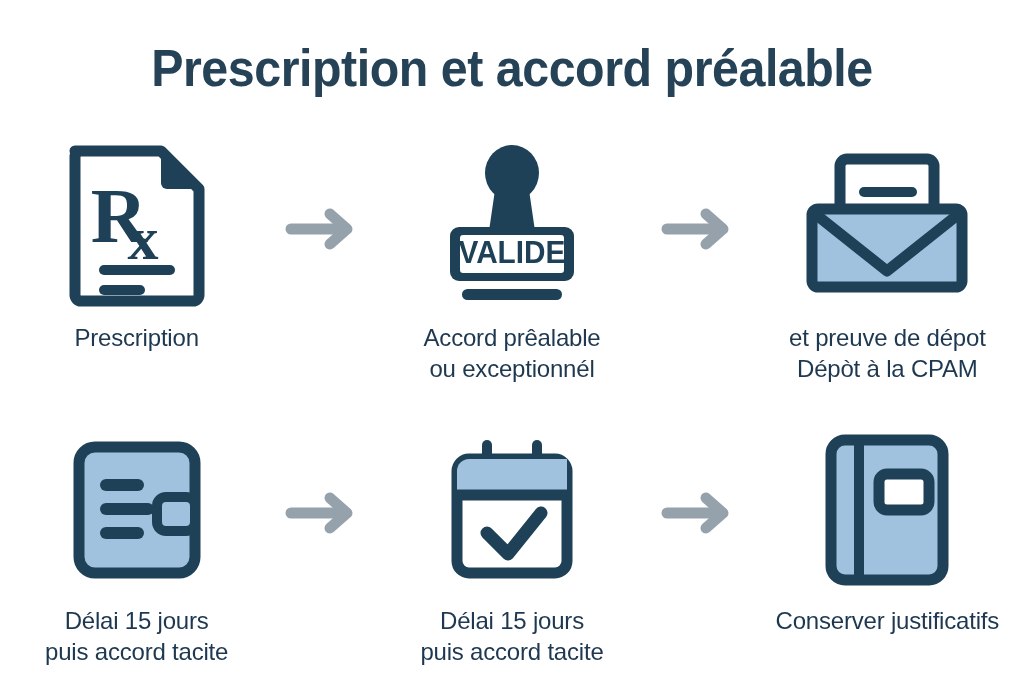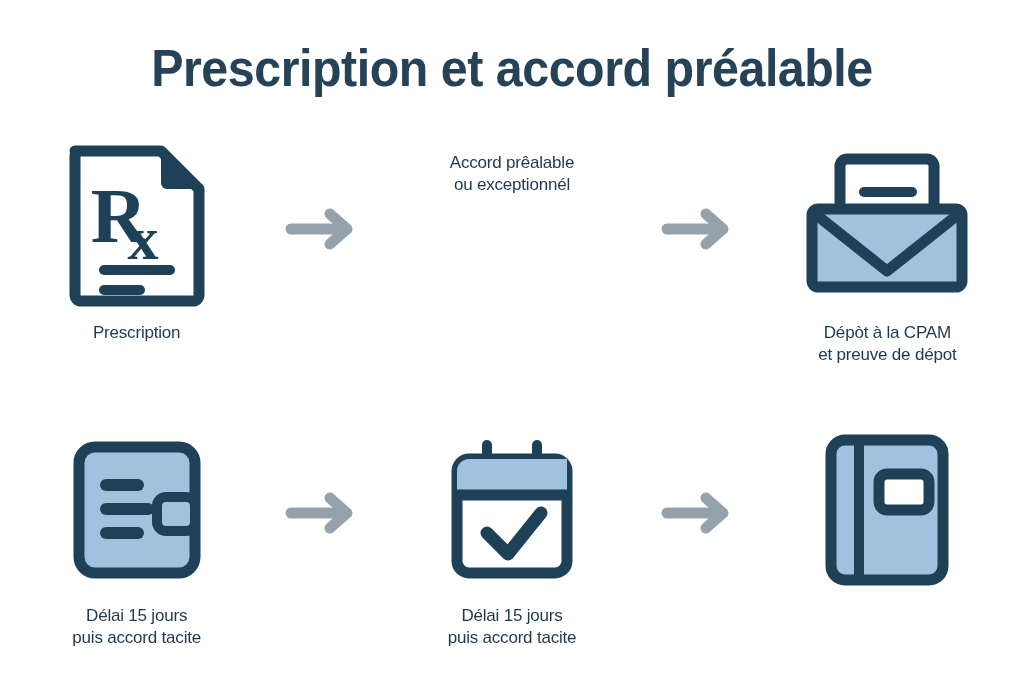--- a/index.html
+++ b/index.html
@@ -62,21 +62,21 @@
     height: 170px;
     display: flex;
     align-items: center;
     justify-content: center;
   }
   .row-2 .icon-wrap { height: 155px; }
 
   .caption {
     margin-top: 14px;
     text-align: center;
-    font-size: 17px;
+    font-size: 24px;
     line-height: 1.31;
     color: #1d3850;
     font-family: "Liberation Sans", sans-serif;
     letter-spacing: -0.2px;
   }
   .row-2 .caption { margin-top: 18px; }
 
   
   .arrow-cell {
     width: 112px;
@@ -116,20 +116,30 @@
     </div>
 
     <div class="arrow-cell">
       <svg width="78" height="46" viewBox="0 0 78 46" aria-hidden="true">
         <line x1="6" y1="23" x2="60" y2="23" stroke="#96a2ab" stroke-width="11" stroke-linecap="round"></line>
         <polyline points="45,8 62,23 45,38" fill="none" stroke="#96a2ab" stroke-width="11" stroke-linecap="round" stroke-linejoin="round"></polyline>
       </svg>
     </div>
 
     <div class="col">
+      <div class="icon-wrap">
+        <svg width="156" height="168" viewBox="0 0 156 168" aria-hidden="true">
+          <ellipse cx="78" cy="34" rx="27" ry="28" fill="#1e4158"></ellipse>
+          <path d="M62 44 h32 l7 48 h-46 z" fill="#1e4158"></path>
+          <rect x="16" y="88" width="124" height="54" rx="9" fill="#1e4158"></rect>
+          <rect x="26" y="96" width="104" height="38" rx="3" fill="#ffffff"></rect>
+          <text x="78" y="124" font-family="Liberation Sans, sans-serif" font-size="31" font-weight="bold" fill="#1e4158" text-anchor="middle" transform="scale(0.96,1) translate(3.2,0)">VALIDE</text>
+          <rect x="28" y="150" width="100" height="11" rx="5.5" fill="#1e4158"></rect>
+        </svg>
+      </div>
       <div class="caption">
         <div>Accord prêalable</div>
         <div>ou exceptionnél</div>
       </div>
     </div>
 
     <div class="arrow-cell">
       <svg width="78" height="46" viewBox="0 0 78 46" aria-hidden="true">
         <line x1="6" y1="23" x2="60" y2="23" stroke="#96a2ab" stroke-width="11" stroke-linecap="round"></line>
         <polyline points="45,8 62,23 45,38" fill="none" stroke="#96a2ab" stroke-width="11" stroke-linecap="round" stroke-linejoin="round"></polyline>
@@ -140,22 +150,22 @@
       <div class="icon-wrap">
         <svg width="166" height="160" viewBox="0 0 166 160" aria-hidden="true">
           <rect x="36" y="16" width="94" height="86" rx="7" fill="#ffffff" stroke="#1e4158" stroke-width="11"></rect>
           <rect x="55" y="44" width="58" height="10" rx="5" fill="#1e4158"></rect>
           <rect x="55" y="64" width="38" height="10" rx="5" fill="#1e4158"></rect>
           <path d="M14 66 h138 a6 6 0 0 1 6 6 v66 a6 6 0 0 1 -6 6 H14 a6 6 0 0 1 -6 -6 V72 a6 6 0 0 1 6 -6 z" fill="#a1c2de" stroke="#1e4158" stroke-width="11" stroke-linejoin="round"></path>
           <polyline points="10,70 83,128 156,70" fill="none" stroke="#1e4158" stroke-width="11" stroke-linecap="round" stroke-linejoin="round"></polyline>
         </svg>
       </div>
       <div class="caption">
+        <div>et preuve de dépot</div>
         <div>Dépòt à la CPAM</div>
-        <div>et preuve de dépot</div>
       </div>
     </div>
   </div>
 
   <div class="row row-2">
 
     <div class="col">
       <div class="icon-wrap">
         <svg width="142" height="146" viewBox="0 0 142 146" aria-hidden="true">
           <rect x="13" y="10" width="116" height="126" rx="16" fill="#a1c2de" stroke="#1e4158" stroke-width="11"></rect>
@@ -204,17 +214,18 @@
 
     <div class="col">
       <div class="icon-wrap">
         <svg width="140" height="156" viewBox="0 0 140 156" aria-hidden="true">
           <rect x="14" y="8" width="112" height="140" rx="14" fill="#a1c2de" stroke="#1e4158" stroke-width="11"></rect>
           <line x1="42" y1="12" x2="42" y2="144" stroke="#1e4158" stroke-width="10"></line>
           <rect x="62" y="42" width="50" height="36" rx="8" fill="#ffffff" stroke="#1e4158" stroke-width="11"></rect>
         </svg>
       </div>
       <div class="caption">
+        <div>Conserver justificatifs</div>
       </div>
     </div>
   </div>
 
 </div>
 
 </body></html>

